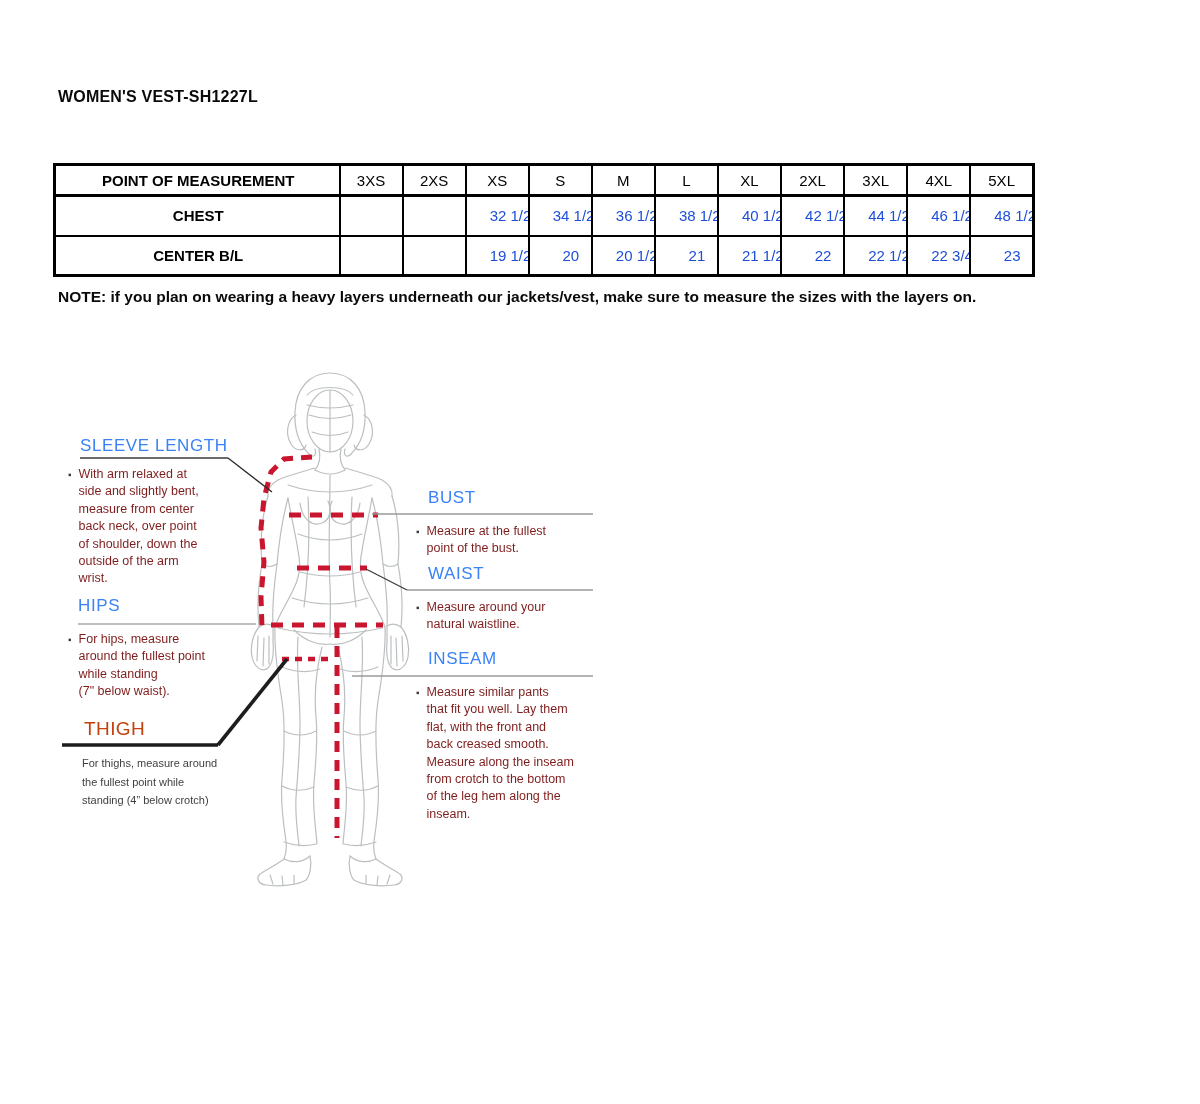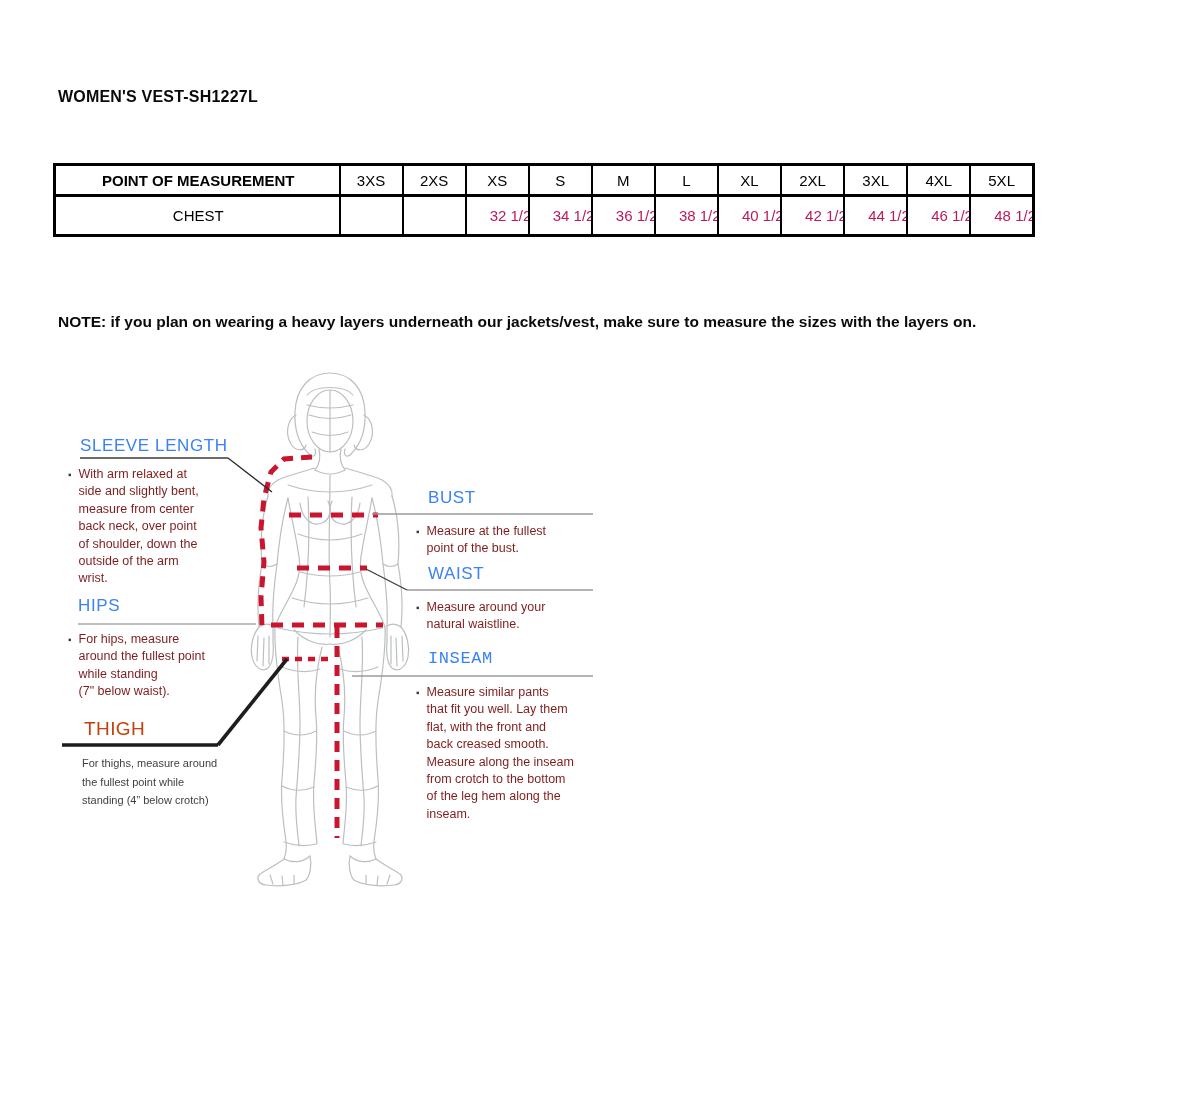--- a/index.html
+++ b/index.html
@@ -18,25 +18,25 @@
     position:absolute; left:53px; top:163px; width:982px;
     border-collapse:collapse; table-layout:fixed;
     border:3px solid #000;
   }
   table.size-table th, table.size-table td {
     border:2px solid #000; font-size:15px; text-align:center;
     height:40px; padding:0 2px; overflow:hidden; white-space:nowrap;
   }
   table.size-table thead th { height:31px; font-weight:normal; border-bottom:3px solid #000; }
   table.size-table .pom-col { width:285px; text-align:center; padding-left:4px; font-weight:bold; }
-  table.size-table td { font-weight:normal; color:#be185d;padding-left:23px; }
-  table.size-table td.row-label { font-weight:normal; color:#000; }
+  table.size-table td { font-weight:normal; color:#1d4ed8;padding-left:23px; }
+  table.size-table td.row-label { font-weight:bold; color:#000; }
   
   .note {
-    position:absolute; left:58px; top:313px; width:1080px;
+    position:absolute; left:58px; top:288px; width:1080px;
     font-size:15.5px; font-weight:bold; color:#0a0a0a;
   }
   
   .diagram { position:absolute; left:60px; top:335px; width:595px; height:555px; }
   .diagram svg { position:absolute; left:0; top:0; }
   .dg-label { position:absolute; }
   .dg-heading {
     font-size:17px; color:#3b82f6; letter-spacing:0.6px; font-weight:normal;
   }
   .dg-heading.big { font-size:19px; color:#c2410c; letter-spacing:0.4px; }
@@ -77,20 +77,34 @@
         <td>32 1/2</td>
         <td>34 1/2</td>
         <td>36 1/2</td>
         <td>38 1/2</td>
         <td>40 1/2</td>
         <td>42 1/2</td>
         <td>44 1/2</td>
         <td>46 1/2</td>
         <td>48 1/2</td>
       </tr>
+      <tr>
+        <td class="pom-col row-label">CENTER B/L</td>
+        <td></td>
+        <td></td>
+        <td>19 1/2</td>
+        <td>20</td>
+        <td>20 1/2</td>
+        <td>21</td>
+        <td>21 1/2</td>
+        <td>22</td>
+        <td>22 1/2</td>
+        <td>22 3/4</td>
+        <td>23</td>
+      </tr>
     </tbody>
 </table>
 
 <p class="note">NOTE: if you plan on wearing a heavy layers underneath our jackets/vest, make sure to measure the sizes with the layers on.</p>
 
 <div class="diagram">
 
   <svg width="595" height="555" viewBox="0 0 595 555">
 
     <g stroke="#bcbfc1" stroke-width="1.2" fill="none" stroke-linecap="round">
@@ -213,21 +227,21 @@
 point of the bust.</span>
   </div>
 
   <h2 class="dg-heading dg-label" style="left:368px; top:229px;">WAIST</h2>
   <div class="dg-para" style="left:356px; top:264px; width:180px;">
     <span class="dg-bullet">▪</span>
     <span class="dg-text">Measure around your
 natural waistline.</span>
   </div>
 
-  <h2 class="dg-heading dg-label" style="left:368px; top:314px;font-family:Liberation Mono, monospace;">INSEAM</h2>
+  <h2 class="dg-heading dg-label" style="left:368px; top:314px;">INSEAM</h2>
   <div class="dg-para" style="left:356px; top:349px; width:190px;">
     <span class="dg-bullet">▪</span>
     <span class="dg-text">Measure similar pants
 that fit you well. Lay them
 flat, with the front and
 back creased smooth.
 Measure along the inseam
 from crotch to the bottom
 of the leg hem along the
 inseam.</span>

